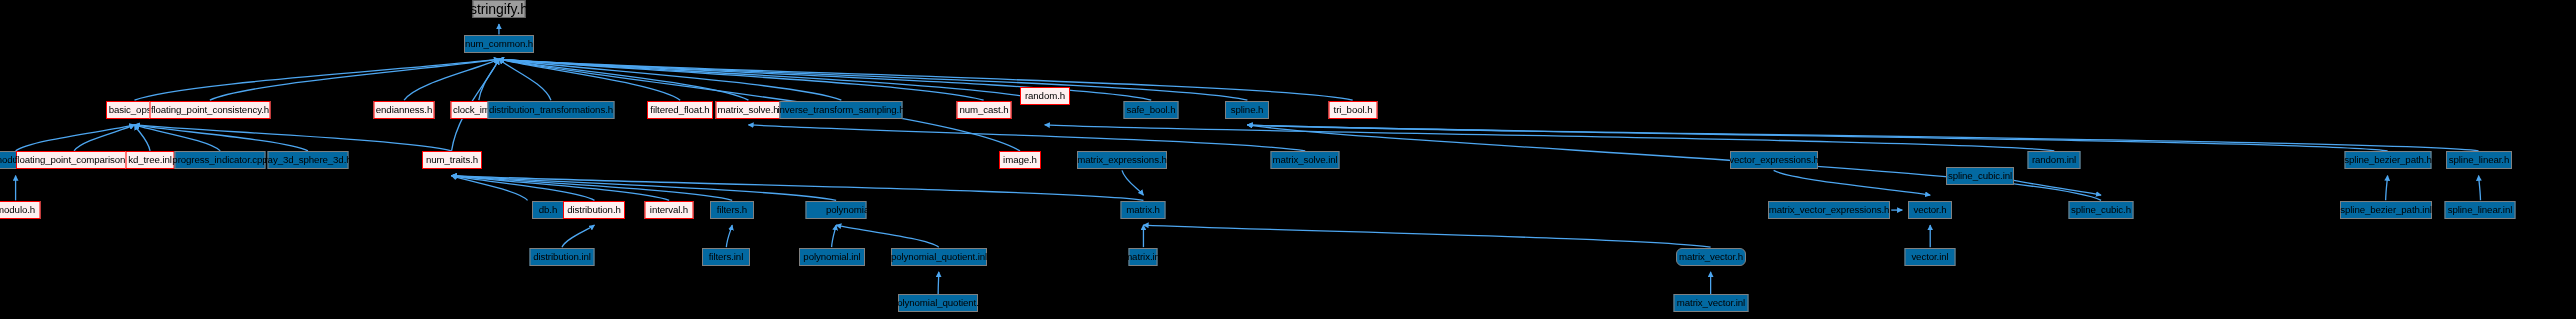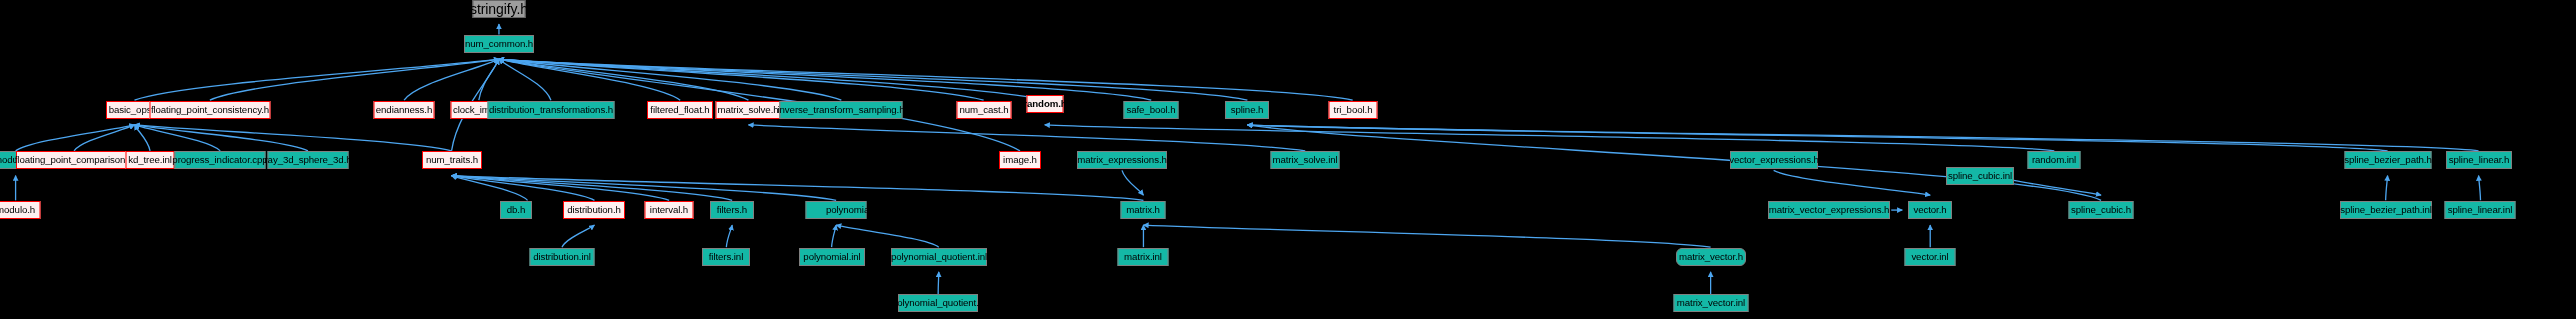--- a/index.html
+++ b/index.html
@@ -41,21 +41,21 @@
     font-size: 9.7px;
     line-height: 1;
     letter-spacing: -0.1px;
     border-style: solid;
     border-width: 1.3px;
     height: 18px;
     transform: translate(-50%, -50%);
   }
   
   .node.plain {
-    background: #14b8a6;
+    background: #0369a1;
     border-color: #808080;
     color: #000000;
   }
   
   .node.hl {
     background: #fff0f0;
     border-color: #ff0000;
     color: #000000;
   }
   
@@ -135,53 +135,53 @@
       <div class="node plain" style="left: 499px; top: 44px; width: 70px;">num_common.h</div>
       <div class="node hl" style="left: 134px; top: 110px; width: 56px;">basic_ops.h</div>
       <div class="node hl" style="left: 210px; top: 110px; width: 121px;">floating_point_consistency.h</div>
       <div class="node hl" style="left: 404px; top: 110px; width: 61px;">endianness.h</div>
       <div class="node hl" style="left: 479px; top: 110px; width: 57px;">clock_impl.h</div>
       <div class="node plain" style="left: 551px; top: 110px; width: 127px;">distribution_transformations.h</div>
       <div class="node hl" style="left: 680px; top: 110px; width: 66px;">filtered_float.h</div>
       <div class="node hl" style="left: 748px; top: 110px; width: 65px;">matrix_solve.h</div>
       <div class="node plain" style="left: 841px; top: 110px; width: 123px;">inverse_transform_sampling.h</div>
       <div class="node hl" style="left: 984px; top: 110px; width: 55px;">num_cast.h</div>
-      <div class="node hl" style="left: 1045px; top: 104px; width: 37px; font-weight: bold;">random.h</div>
+      <div class="node hl" style="left: 1045px; top: 96px; width: 50px;">random.h</div>
       <div class="node plain" style="left: 1151px; top: 110px; width: 55px;">safe_bool.h</div>
       <div class="node plain" style="left: 1247px; top: 110px; width: 44px;">spline.h</div>
       <div class="node hl" style="left: 1353px; top: 110px; width: 49px;">tri_bool.h</div>
       <div class="node plain" style="left: 15.6px; top: 160px; width: 52px;">modulo.inl</div>
       <div class="node hl" style="left: 74px; top: 160px; width: 116px;">floating_point_comparison.h</div>
       <div class="node hl" style="left: 150px; top: 160px; width: 49px;">kd_tree.inl</div>
       <div class="node plain" style="left: 220px; top: 160px; width: 91px;">progress_indicator.cpp</div>
       <div class="node plain" style="left: 308px; top: 160px; width: 81px;">ray_3d_sphere_3d.h</div>
       <div class="node hl" style="left: 452px; top: 160px; width: 60px;">num_traits.h</div>
       <div class="node hl" style="left: 1020px; top: 160px; width: 42px;">image.h</div>
       <div class="node plain" style="left: 1122px; top: 160px; width: 90px;">matrix_expressions.h</div>
       <div class="node plain" style="left: 1305px; top: 160px; width: 69px;">matrix_solve.inl</div>
       <div class="node plain" style="left: 1774px; top: 160px; width: 88px;">vector_expressions.h</div>
       <div class="node plain" style="left: 1980px; top: 160px; width: 68px; margin-top: 16px;">spline_cubic.inl</div>
       <div class="node plain" style="left: 2054px; top: 160px; width: 53px;">random.inl</div>
       <div class="node plain" style="left: 2388px; top: 160px; width: 87px;">spline_bezier_path.h</div>
       <div class="node plain" style="left: 2479px; top: 160px; width: 66px;">spline_linear.h</div>
       <div class="node hl" style="left: 15.6px; top: 210px; width: 49px;">modulo.h</div>
-      <div class="node plain" style="left: 516px; top: 210px; width: 32px;">db.h</div>
+      <div class="node plain" style="left: 548px; top: 210px; width: 32px;">db.h</div>
       <div class="node hl" style="left: 594px; top: 210px; width: 62px;">distribution.h</div>
       <div class="node hl" style="left: 669px; top: 210px; width: 49px;">interval.h</div>
       <div class="node plain" style="left: 732px; top: 210px; width: 44px;">filters.h</div>
       <div class="node plain" style="left: 836px; top: 210px; width: 61px; padding-left: 33px;">polynomial.h</div>
       <div class="node plain" style="left: 1143px; top: 210px; width: 45px;">matrix.h</div>
       <div class="node plain" style="left: 1829px; top: 210px; width: 122px;">matrix_vector_expressions.h</div>
       <div class="node plain" style="left: 1930px; top: 210px; width: 44px;">vector.h</div>
       <div class="node plain" style="left: 2101px; top: 210px; width: 65px;">spline_cubic.h</div>
       <div class="node plain" style="left: 562px; top: 257px; width: 65px;">distribution.inl</div>
       <div class="node plain" style="left: 726px; top: 257px; width: 48px;">filters.inl</div>
       <div class="node plain" style="left: 832px; top: 257px; width: 66px;">polynomial.inl</div>
       <div class="node plain" style="left: 939px; top: 257px; width: 96px;">polynomial_quotient.inl</div>
-      <div class="node plain" style="left: 1143px; top: 257px; width: 51px;">matrix.inl</div>
+      <div class="node plain" style="left: 1143px; top: 257px; width: 29px;">matrix.inl</div>
       <div class="node plain" style="left: 1930px; top: 257px; width: 51px;">vector.inl</div>
       <div class="node plain" style="left: 2386px; top: 210px; width: 92px;">spline_bezier_path.inl</div>
       <div class="node plain" style="left: 2480px; top: 210px; width: 71px;">spline_linear.inl</div>
       <div class="node plain" style="left: 938px; top: 303px; width: 80px;">polynomial_quotient.h</div>
       <div class="node plain" style="left: 1711px; top: 257px; width: 70px; border-radius: 6px;">matrix_vector.h</div>
       <div class="node plain" style="left: 1711px; top: 303px; width: 75px;">matrix_vector.inl</div>
     </div>
 
 </div>
 

